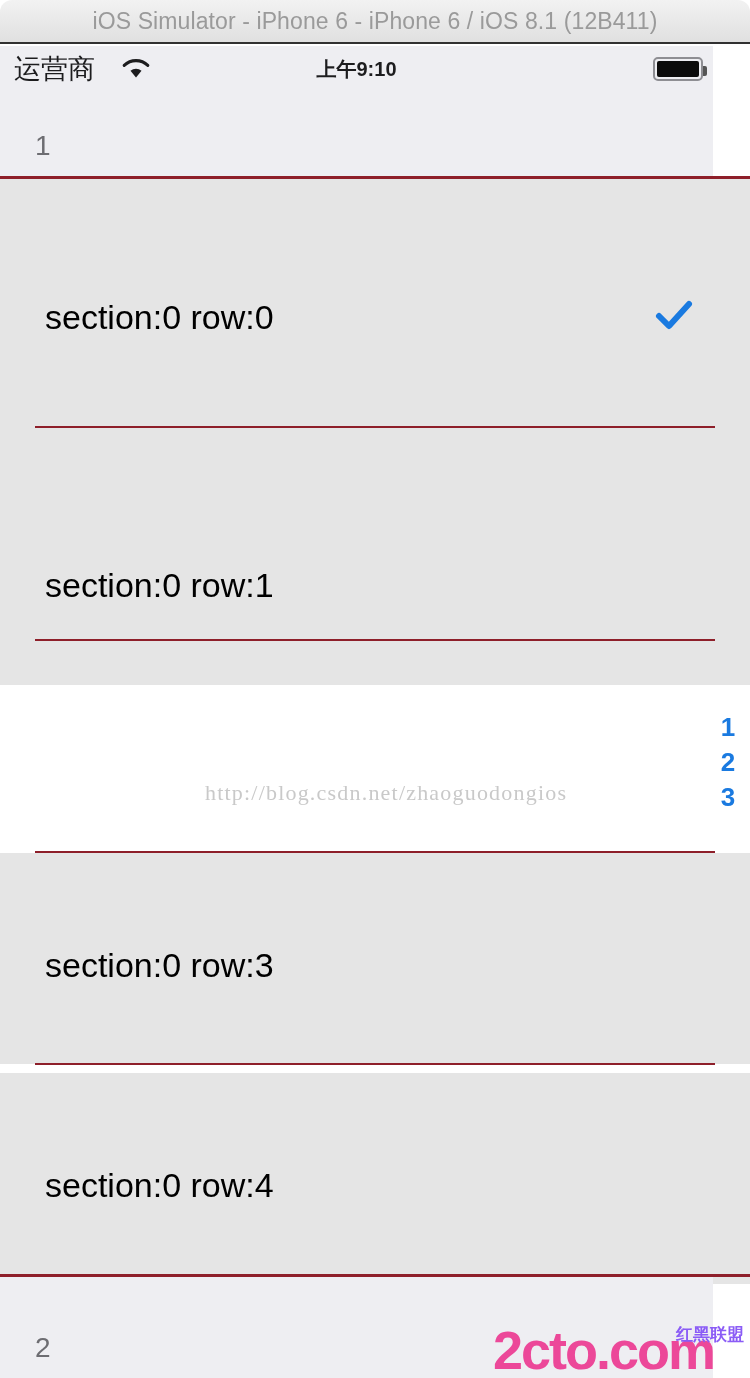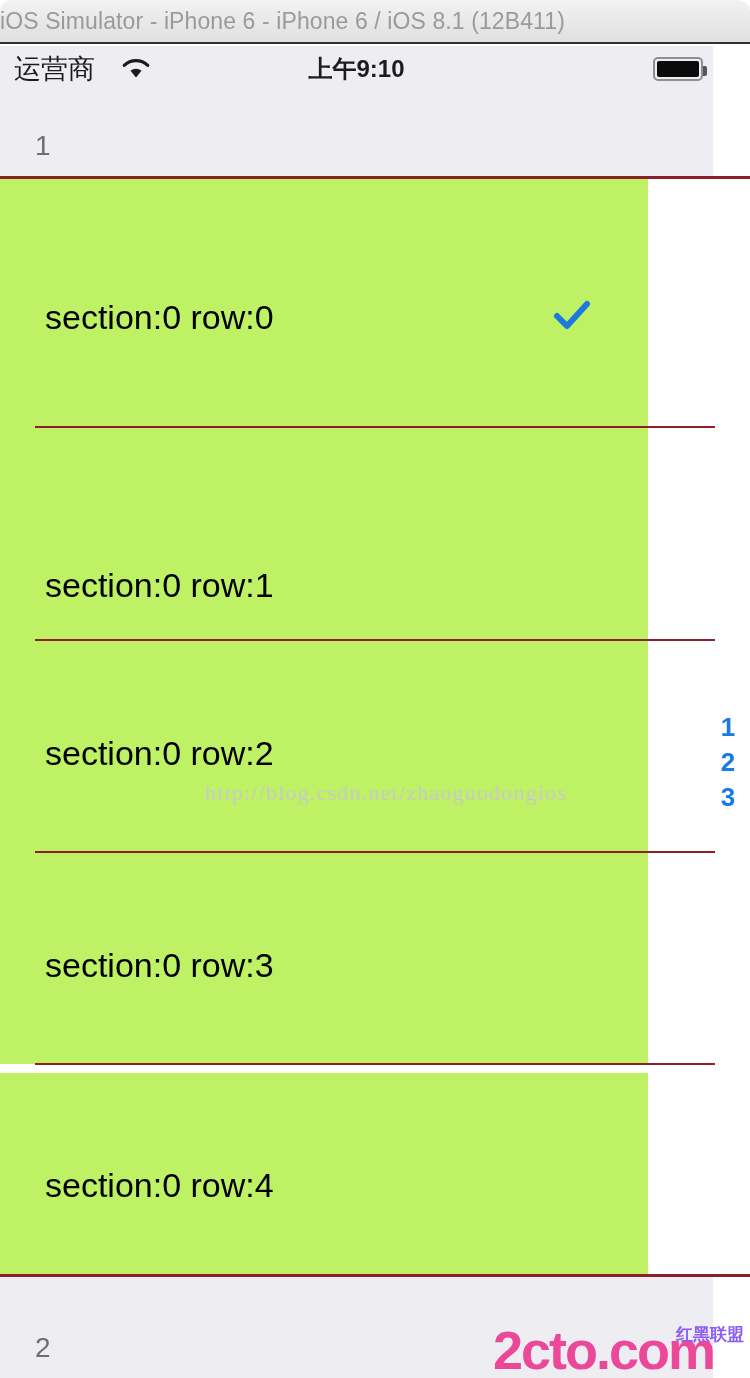--- a/index.html
+++ b/index.html
@@ -21,20 +21,21 @@
     left: 0; top: 0;
     width: 750px;
     height: 44px;
     background: linear-gradient(to bottom, #f2f2f2 0%, #e8e8e8 55%, #e0e0e0 100%);
     border-top-left-radius: 12px;
     border-top-right-radius: 12px;
     border-bottom: 2px solid #313131;
     box-sizing: border-box;
     display: flex;
     align-items: center;
+    justify-content: center;
   }
   .sim-titlebar-text {
     font-size: 23px;
     color: #9a9a9a;
     letter-spacing: 0.1px;
     white-space: nowrap;
     font-family: "Liberation Sans", sans-serif;
   }
 
   
@@ -70,21 +71,21 @@
     font-family: "Liberation Sans", sans-serif;
   }
   .wifi-icon { width: 30px; height: 22px; display: block; }
   .status-center {
     position: absolute;
     left: 0; right: 0;
     text-align: center;
     pointer-events: none;
   }
   .status-time {
-    font-size: 24px;
+    font-size: 20px;
     font-weight: bold;
     color: #1c1c1e;
     font-family: "Liberation Sans", sans-serif;
   }
   .status-right {
     position: absolute;
     right: 10px;
     display: flex;
     align-items: center;
   }
@@ -149,22 +150,22 @@
     position: absolute;
     left: 35px;
     width: 680px;
     height: 2px;
     background: #8e1f2a;
   }
 
   .cell {
     position: absolute;
     left: 0;
-    width: 648px;
-    background: #bef264;
+    width: 750px;
+    background: #e5e5e5;
   }
   .cell-label {
     position: absolute;
     left: 45px;
     font-size: 34px;
     color: #000000;
     font-family: "Liberation Sans", sans-serif;
     white-space: nowrap;
   }
   .checkmark-icon {
@@ -276,23 +277,20 @@
         </svg>
       </span>
     </div>
     <div class="sep-inset" style="top:334px;"></div>
 
     <div class="cell" style="top:336px; height:212px;margin-top:45px;">
       <span class="cell-label" style="top:93px;">section:0 row:1</span>
     </div>
     <div class="sep-inset" style="top:547px;"></div>
 
-    <div class="cell" style="top:549px; height:212px;">
-      <span class="cell-label" style="top:93px;">section:0 row:2</span>
-    </div>
     <div class="sep-inset" style="top:759px;"></div>
 
     <div class="cell" style="top:761px; height:211px;">
       <span class="cell-label" style="top:93px;">section:0 row:3</span>
     </div>
     <div class="sep-inset" style="top:971px;"></div>
 
     <div class="cell" style="top:973px; height:211px;margin-top:8px;">
       <span class="cell-label" style="top:93px;">section:0 row:4</span>
     </div>

